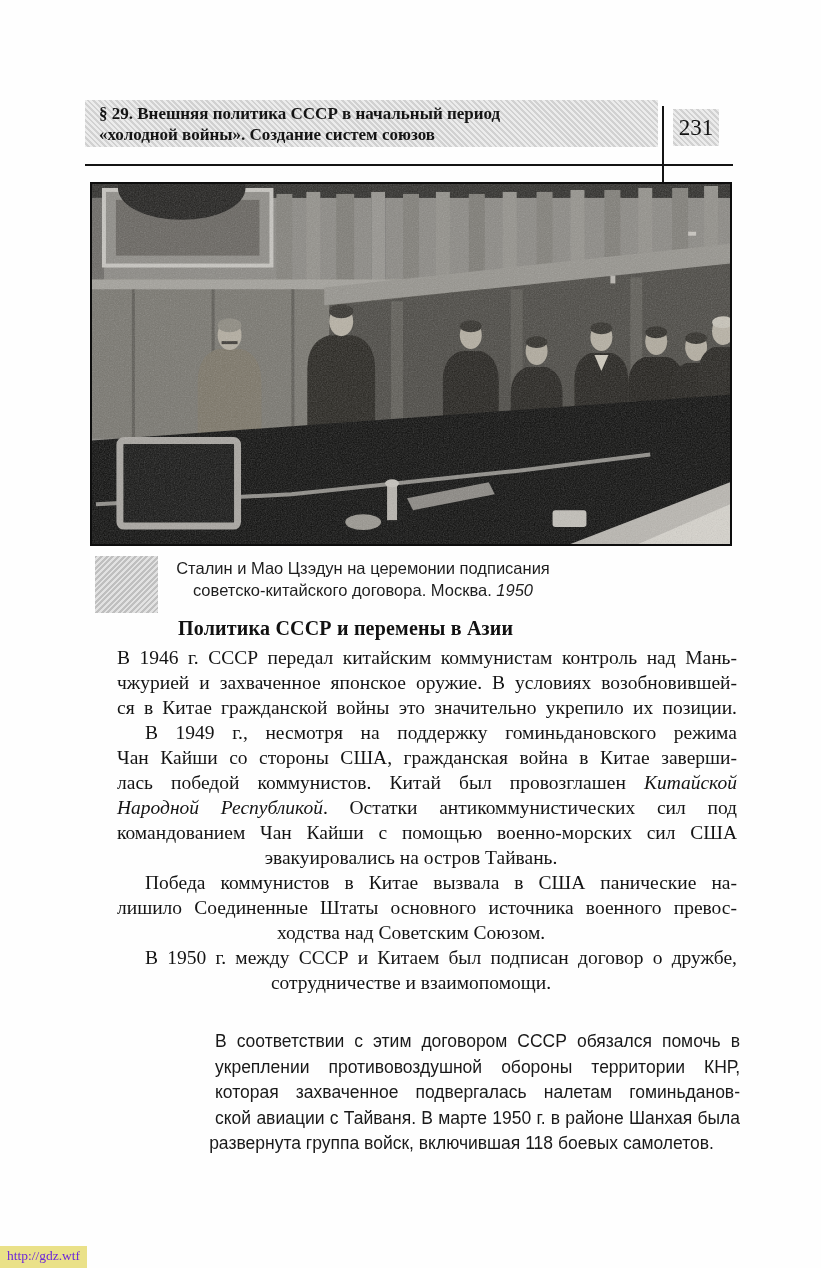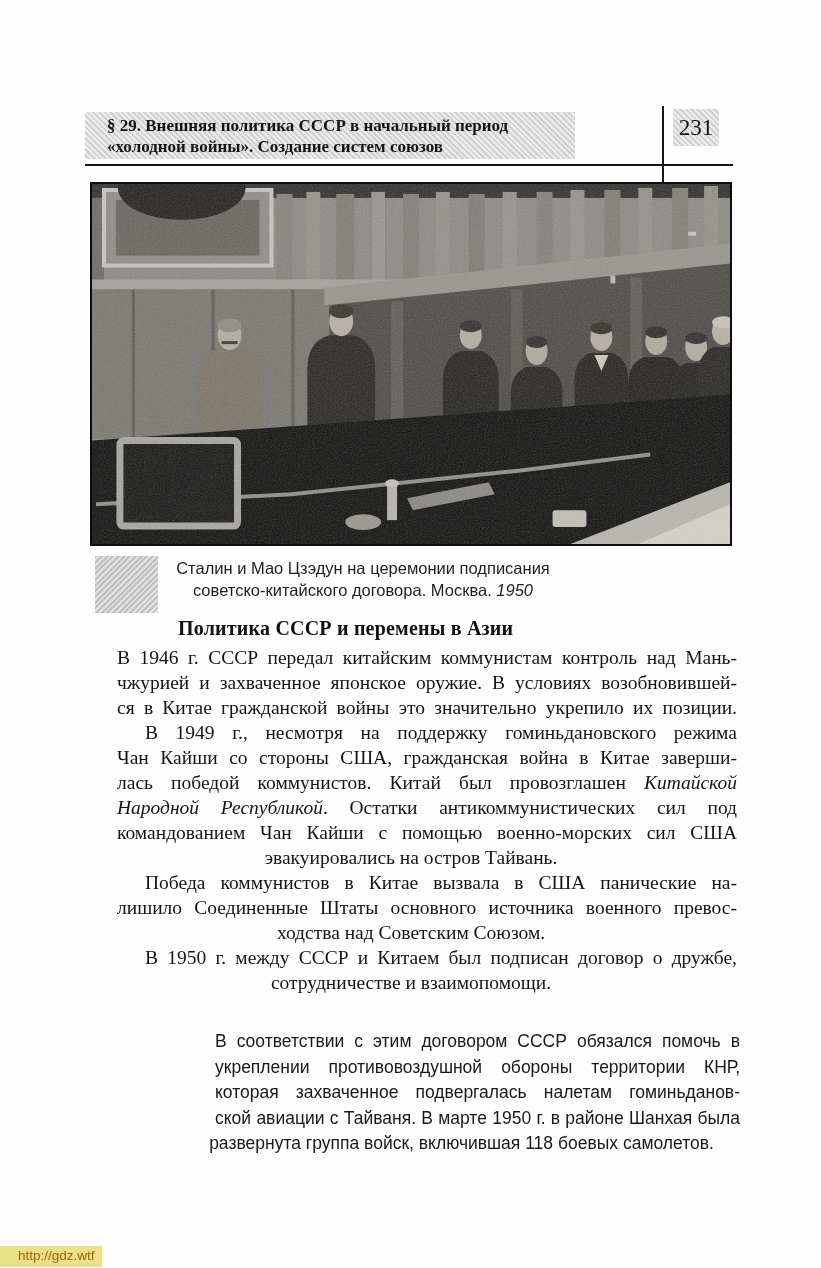--- a/index.html
+++ b/index.html
@@ -2,24 +2,24 @@
 <html><head>
 <meta charset="utf-8">
 <style>
   * { margin:0; padding:0; box-sizing:border-box; }
   html,body { background:#ffffff; }
   body { width:821px; height:1268px; position:relative; overflow:hidden;
          font-family:"Liberation Serif", serif; }
   .page { position:absolute; inset:0; background:#fefefe; }
 
   
-  .header-box { position:absolute; left:85px; top:112px; width:490px; height:47px;
+  .header-box { position:absolute; left:85px; top:100px; width:573px; height:47px;
     background-color:#dcdcdc;
     background-image:repeating-linear-gradient(45deg, rgba(255,255,255,.45) 0 2px, rgba(0,0,0,.05) 2px 4px);
-    padding:3px 0 0 22px; font-weight:bold; font-size:17px; line-height:21px; color:#141414; }
+    padding:3px 0 0 14px; font-weight:bold; font-size:17px; line-height:21px; color:#141414; }
   .pagenum-box { position:absolute; left:673px; top:109px; width:46px; height:37px;
     background-color:#dcdcdc;
     background-image:repeating-linear-gradient(45deg, rgba(255,255,255,.45) 0 2px, rgba(0,0,0,.05) 2px 4px);
     font-size:23px; font-weight:normal; color:#141414; text-align:center; line-height:37px; }
   .vrule { position:absolute; left:662px; top:106px; width:2px; height:77px; background:#141414; }
   .hrule { position:absolute; left:85px; top:164px; width:648px; height:2px; background:#141414; }
 
   
   .photo { position:absolute; left:90px; top:182px; width:642px; height:364px;
     border:2px solid #0d0d0d; background:#8b8984; }
@@ -40,22 +40,22 @@
   .tline.just { text-align:justify; text-align-last:justify;margin-left:32px; }
   .tline.first { text-indent:28px; }
   .it { font-style:italic; }
 
   .inset { position:absolute; left:183px; top:1029px; width:557px;
     font-family:"Liberation Sans", sans-serif; font-size:17.5px; color:#191919; }
   .inset .tline { line-height:25.5px; }
 
   
   .watermark { position:absolute; left:0; top:1246px; background:#eae189;
-    font-family:Liberation Sans, sans-serif; font-size:13.5px; color:#a16207;
-    padding:2px 7px 4px 18px; text-decoration:none; display:inline-block; }
+    font-family:Liberation Serif, serif; font-size:13.5px; color:#6d28d9;
+    padding:2px 7px 4px 7px; text-decoration:none; display:inline-block; }
 </style>
 </head>
 <body>
 
 <div class="page">
 
   <div class="header-box">
     <div>§ 29. Внешняя политика СССР в начальный период</div>
     <div>«холодной войны». Создание систем союзов</div>
   </div>

